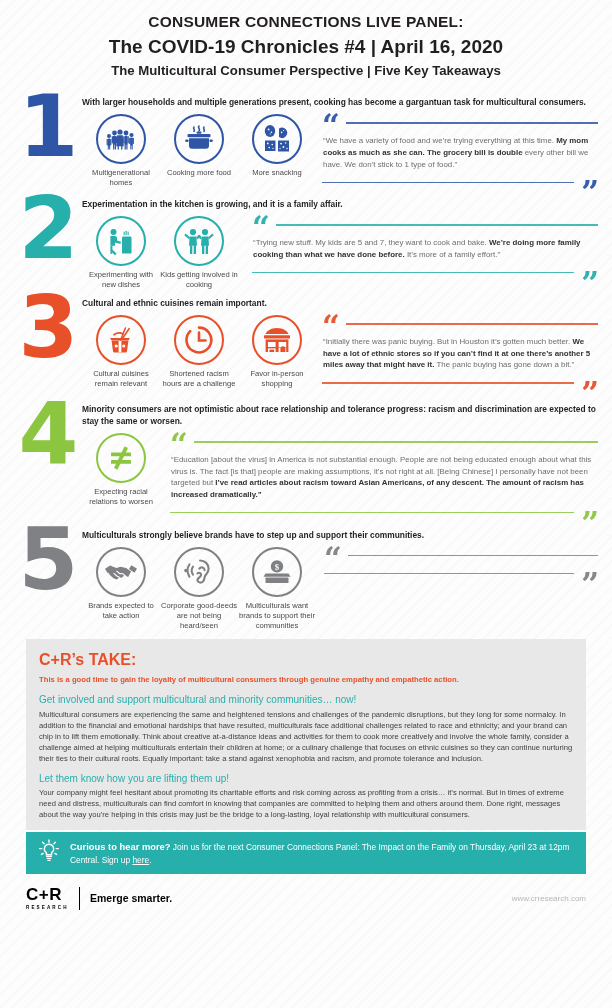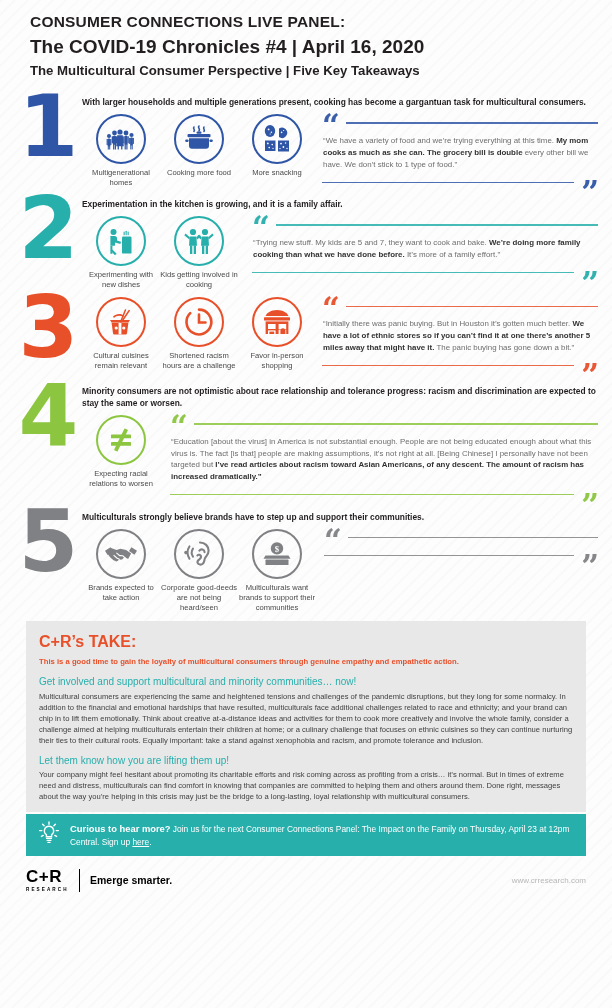--- a/index.html
+++ b/index.html
@@ -13,21 +13,21 @@
   }
   .page {
     width: 612px; height: 1008px;
     position: relative;
     background:
       repeating-linear-gradient(-45deg, rgba(0,0,0,0.016) 0px, rgba(0,0,0,0.016) 2px, transparent 2px, transparent 9px),
       #fdfdfd;
   }
 
   
-  .header { padding: 12px 30px 6px; text-align: left; }
+  .header { padding: 12px 30px 6px; text-align: center; }
   .header .l1 { font-size: 15.5px; font-weight: bold; color: #231f20; letter-spacing: .2px; line-height: 1.35; }
   .header .l2 { font-size: 19px; font-weight: bold; color: #231f20; line-height: 1.5; }
   .header .l3 { font-size: 13.2px; font-weight: bold; color: #231f20; line-height: 1.5; }
 
   
   .section { position: relative; padding: 0 14px 0 16px; }
   .sec-inner { display: flex; align-items: flex-start; }
 
   .bignum {
     font-size: 86px; font-weight: 900; line-height: .78;
@@ -273,20 +273,21 @@
           </div>
         </div>
       </div>
     </div>
   </div>
 
   <div class="section t3" style="margin-top:2px;">
     <div class="sec-inner">
       <div class="bignum tex">3</div>
       <div class="sec-body">
+        <div class="sec-head">Cultural and ethnic cuisines remain important.</div>
         <div class="sec-cols">
           <div class="icons">
             <div class="icon-block">
               <div class="circ">
                 <svg width="32" height="28" viewBox="0 0 32 28" fill="currentColor">
                   <rect x="20" y="1" width="1.5" height="15" rx=".7" transform="rotate(22 20 1)"></rect>
                   <rect x="24" y="1.5" width="1.5" height="15" rx=".7" transform="rotate(34 24 1.5)"></rect>
                   <path d="M5 12h20l-1.6 2.6H6.6z"></path>
                   <path d="M6.6 14.8h16.8l-1.4 10.4a1.4 1.4 0 0 1-1.4 1.2H9.4A1.4 1.4 0 0 1 8 25.2z"></path>
                   <rect x="13.6" y="14.8" width="2.8" height="11.6" fill="#fff"></rect>

